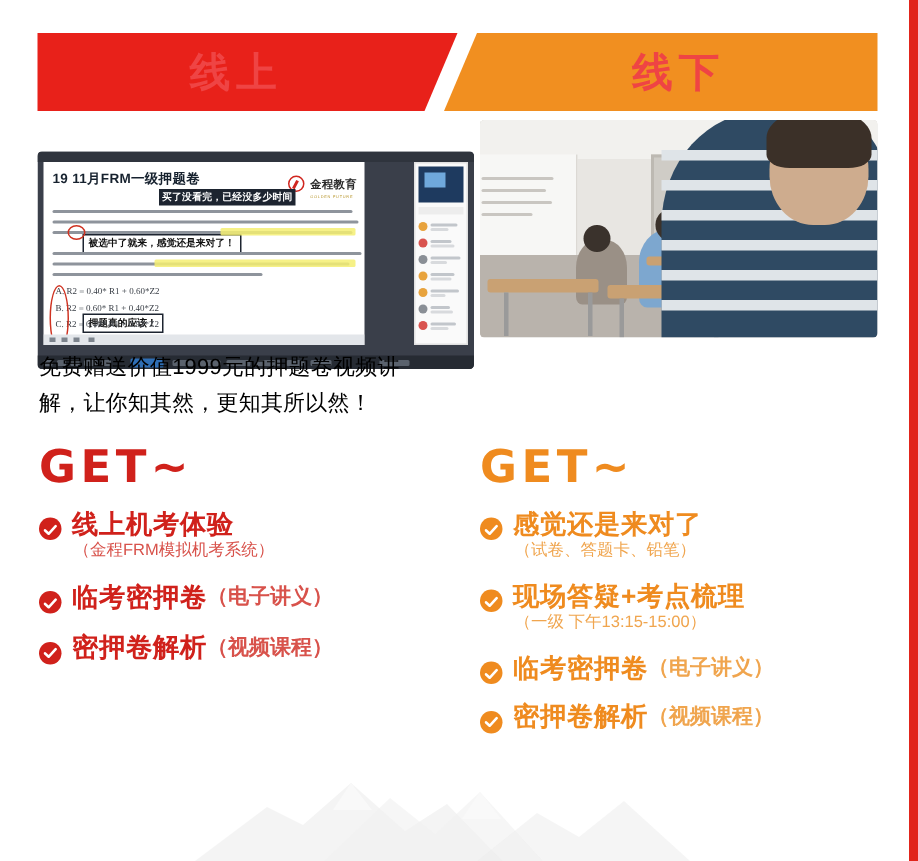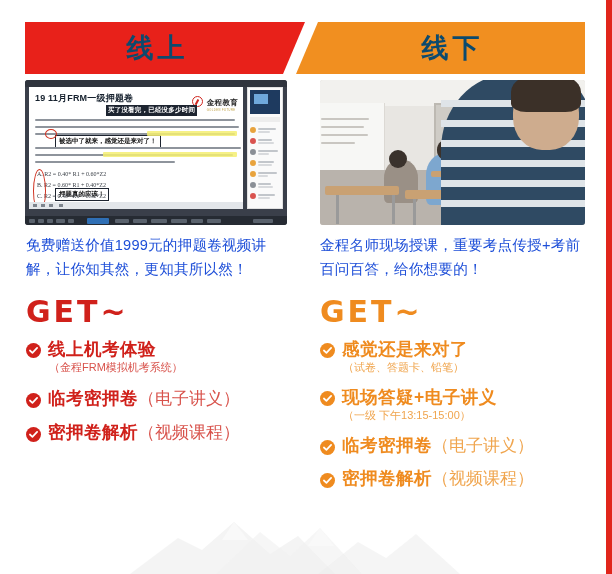--- a/index.html
+++ b/index.html
@@ -21,29 +21,29 @@
   .mountain-wm {
     position:absolute; left:130px; bottom:0; width:330px; height:58px;
     z-index:0; opacity:.45; pointer-events:none;
   }
 
   
   .banner { position:absolute; left:0; top:22px; width:600px; height:52px; z-index:10; }
   .banner-svg { display:block; width:600px; height:52px; }
   .banner-label {
     position:absolute; top:22px; height:52px; line-height:52px;
-    color:#0c4a6e; font-size:27px; font-weight:bold;
+    color:#ef4444; font-size:27px; font-weight:bold;
     letter-spacing:4px; z-index:12; text-align:center;
   }
   .banner-label.left  { left:25px;  width:265px; }
   .banner-label.right { left:320px; width:265px; }
 
   
   .media { position:absolute; top:80px; height:145px; border-radius:3px; overflow:hidden; z-index:5; }
-  .media.left  { left:25px;  width:262px; }
+  .media.left  { left:25px;  width:291px;margin-top:21px; }
   .media.right { left:320px; width:265px; }
 
   
   .vid { position:relative; width:100%; height:100%; background:#3a3f4a; }
   .vid-topbar { position:absolute; left:0; top:0; width:100%; height:7px; background:#2f343d; }
   .vid-slide {
     position:absolute; left:4px; top:7px; width:214px; bottom:16px;
     background:#ffffff; overflow:hidden;
   }
   .slide-title {
@@ -115,49 +115,49 @@
     position:absolute; right:6px; top:-4px; width:66px; height:74px;
     border-radius:50% 50% 44% 44%; background:#ceac8e;
   }
   .fg-hair {
     position:absolute; right:4px; top:-8px; width:70px; height:40px;
     border-radius:50% 50% 22% 22%; background:#3b3028;
   }
 
   
   .desc {
-    position:absolute; top:234px; font-size:14.6px; color:#1d4ed8;
+    position:absolute; top:234px; font-size:14.6px; color:#000000;
     line-height:1.62; letter-spacing:.2px; z-index:6;
   }
   .desc.left  { left:26px;  width:268px; }
   .desc.right { left:320px; width:272px; }
 
   
   .get {
     position:absolute; top:294px; font-size:30px; font-weight:bold;
     letter-spacing:3px; z-index:6; font-family:"DejaVu Sans", sans-serif;
   }
   .get.left  { left:26px;  color:#d0211b; }
   .get.right { left:320px; color:#ef8b1f; }
 
   
   .list { position:absolute; z-index:6; }
   .list.left  { left:26px;  top:338px; width:272px; }
   .list.right { left:320px; top:338px; width:280px; }
   .item { position:relative; margin-bottom:9px; }
-  .item-head { display:flex; align-items:center; }
+  .item-head { display:flex; align-items:flex-end; }
   .tick {
     flex:0 0 auto; width:15px; height:15px; border-radius:50%;
     margin-right:7px; margin-top:3px; position:relative;
   }
   .tick svg { position:absolute; left:3px; top:3.2px; }
   .item-main {
     font-size:17.5px; font-weight:bold; letter-spacing:.5px; line-height:1.28;
   }
-  .item-paren { font-size:17px; font-weight:normal; letter-spacing:0; }
+  .item-paren { font-size:14px; font-weight:bold; letter-spacing:0; }
   .sub {
     font-size:11px; line-height:1.42; letter-spacing:0; padding-left:23px;
   }
   .red   { color:#d0211b; }
   .red-l { color:#d8524b; }
   .org   { color:#ef8b1f; }
   .org-l { color:#f0a54e; }
   .tick.red-bg { background:#d0211b; }
   .tick.org-bg { background:#ef8b1f; }
 </style>
@@ -330,21 +330,20 @@
         <span class="fg-stripe" style="top:86px"></span>
         <span class="fg-stripe" style="top:106px"></span>
         <span class="fg-stripe" style="top:126px"></span>
       </div>
       <div class="fg-head"></div>
       <div class="fg-hair"></div>
     </div>
   </div>
 
   <div class="desc left">免费赠送价值1999元的押题卷视频讲解，让你知其然，更知其所以然！</div>
-  <div class="desc right">金程名师现场授课，重要考点传授+考前百问百答，给你想要的！</div>
 
   <div class="get left">GET~</div>
   <div class="get right">GET~</div>
 
   <div class="list left">
 
     <div class="item">
       <div class="item-head">
         <span class="tick red-bg">
           <svg width="9" height="9" viewBox="0 0 10 10">
@@ -396,21 +395,21 @@
       <div class="sub org-l">（试卷、答题卡、铅笔）</div>
     </div>
 
     <div class="item" style="margin-top:10px;">
       <div class="item-head">
         <span class="tick org-bg">
           <svg width="9" height="9" viewBox="0 0 10 10">
               <polyline points="1,5 3.8,7.6 9,2" fill="none" stroke="#fff" stroke-width="1.9" stroke-linecap="round" stroke-linejoin="round"></polyline>
             </svg>
         </span>
-        <span class="item-main org">现场答疑+电子讲义</span>
+        <span class="item-main org">现场答疑+考点梳理</span>
       </div>
       <div class="sub org-l">（一级 下午13:15-15:00）</div>
     </div>
 
     <div class="item" style="margin-top:10px;">
       <div class="item-head">
         <span class="tick org-bg">
           <svg width="9" height="9" viewBox="0 0 10 10">
               <polyline points="1,5 3.8,7.6 9,2" fill="none" stroke="#fff" stroke-width="1.9" stroke-linecap="round" stroke-linejoin="round"></polyline>
             </svg>

